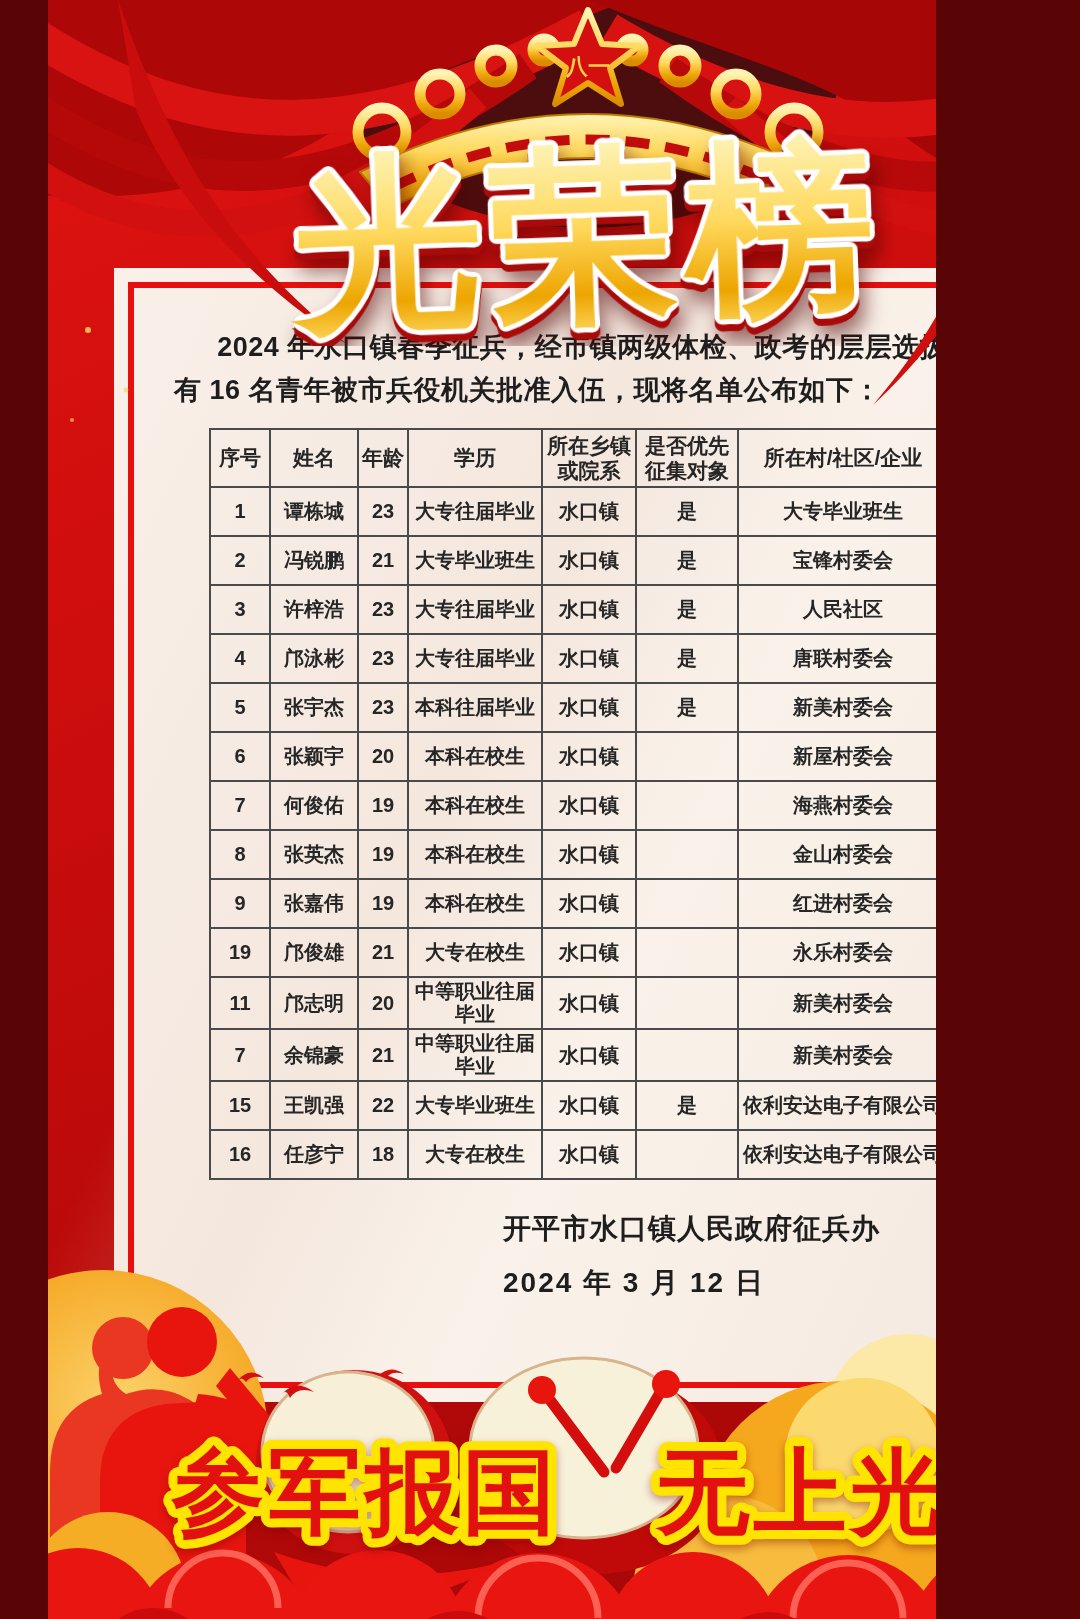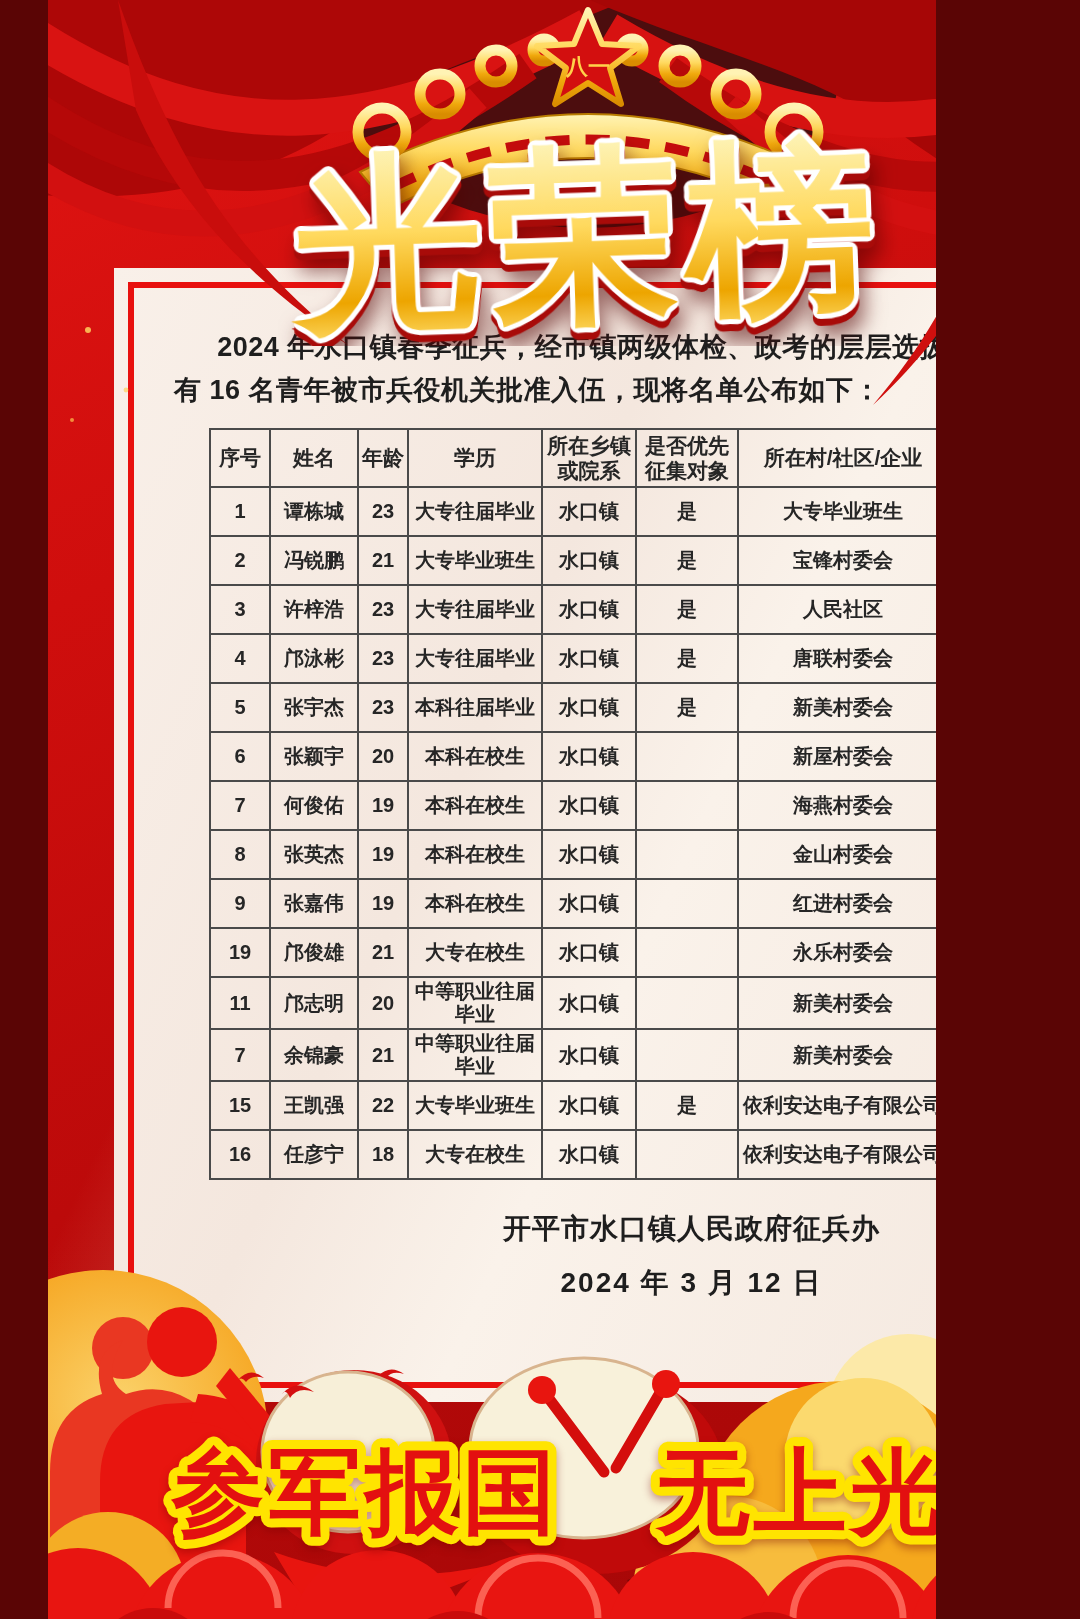--- a/index.html
+++ b/index.html
@@ -35,21 +35,21 @@
   .intro-line2{white-space:nowrap;}
   
   table.roster{border-collapse:collapse;margin:16px auto 0 auto;color:#262626;}
   table.roster th,table.roster td{
     border:2px solid #4a4a4a;text-align:center;vertical-align:middle;
     font-weight:700;padding:2px 3px;
   }
   table.roster th{height:52px;font-size:21px;line-height:1.2;white-space:pre-line;}
   table.roster td{height:43px;font-size:20px;line-height:1.15;}
   
-  .signoff{display:flex;flex-direction:column;align-items:center;width:fit-content;margin:30px 104px 0 auto;color:#1e1e1e;}
+  .signoff{display:flex;flex-direction:column;width:fit-content;margin:30px 104px 0 auto;color:#1e1e1e;}
   .signoff .issuer{font-size:28px;font-weight:700;letter-spacing:1px;}
   .signoff .date{font-size:28px;font-weight:700;margin-top:16px;letter-spacing:2px;}
   
   .sun{position:absolute;left:-110px;top:1270px;width:330px;height:330px;border-radius:50%;z-index:4;
     background:radial-gradient(circle at 55% 40%,#fbd26a 0%,#f6a825 55%,#ef8c05 100%);}
   .soldier{position:absolute;left:-8px;top:1282px;z-index:5;}
   .clouds-gold{position:absolute;left:560px;top:1326px;z-index:4;}
   .drums{position:absolute;left:196px;top:1352px;z-index:5;}
   .scallops{position:absolute;left:0;top:1498px;z-index:6;}
   .birds{position:absolute;left:150px;top:1342px;z-index:7;}

